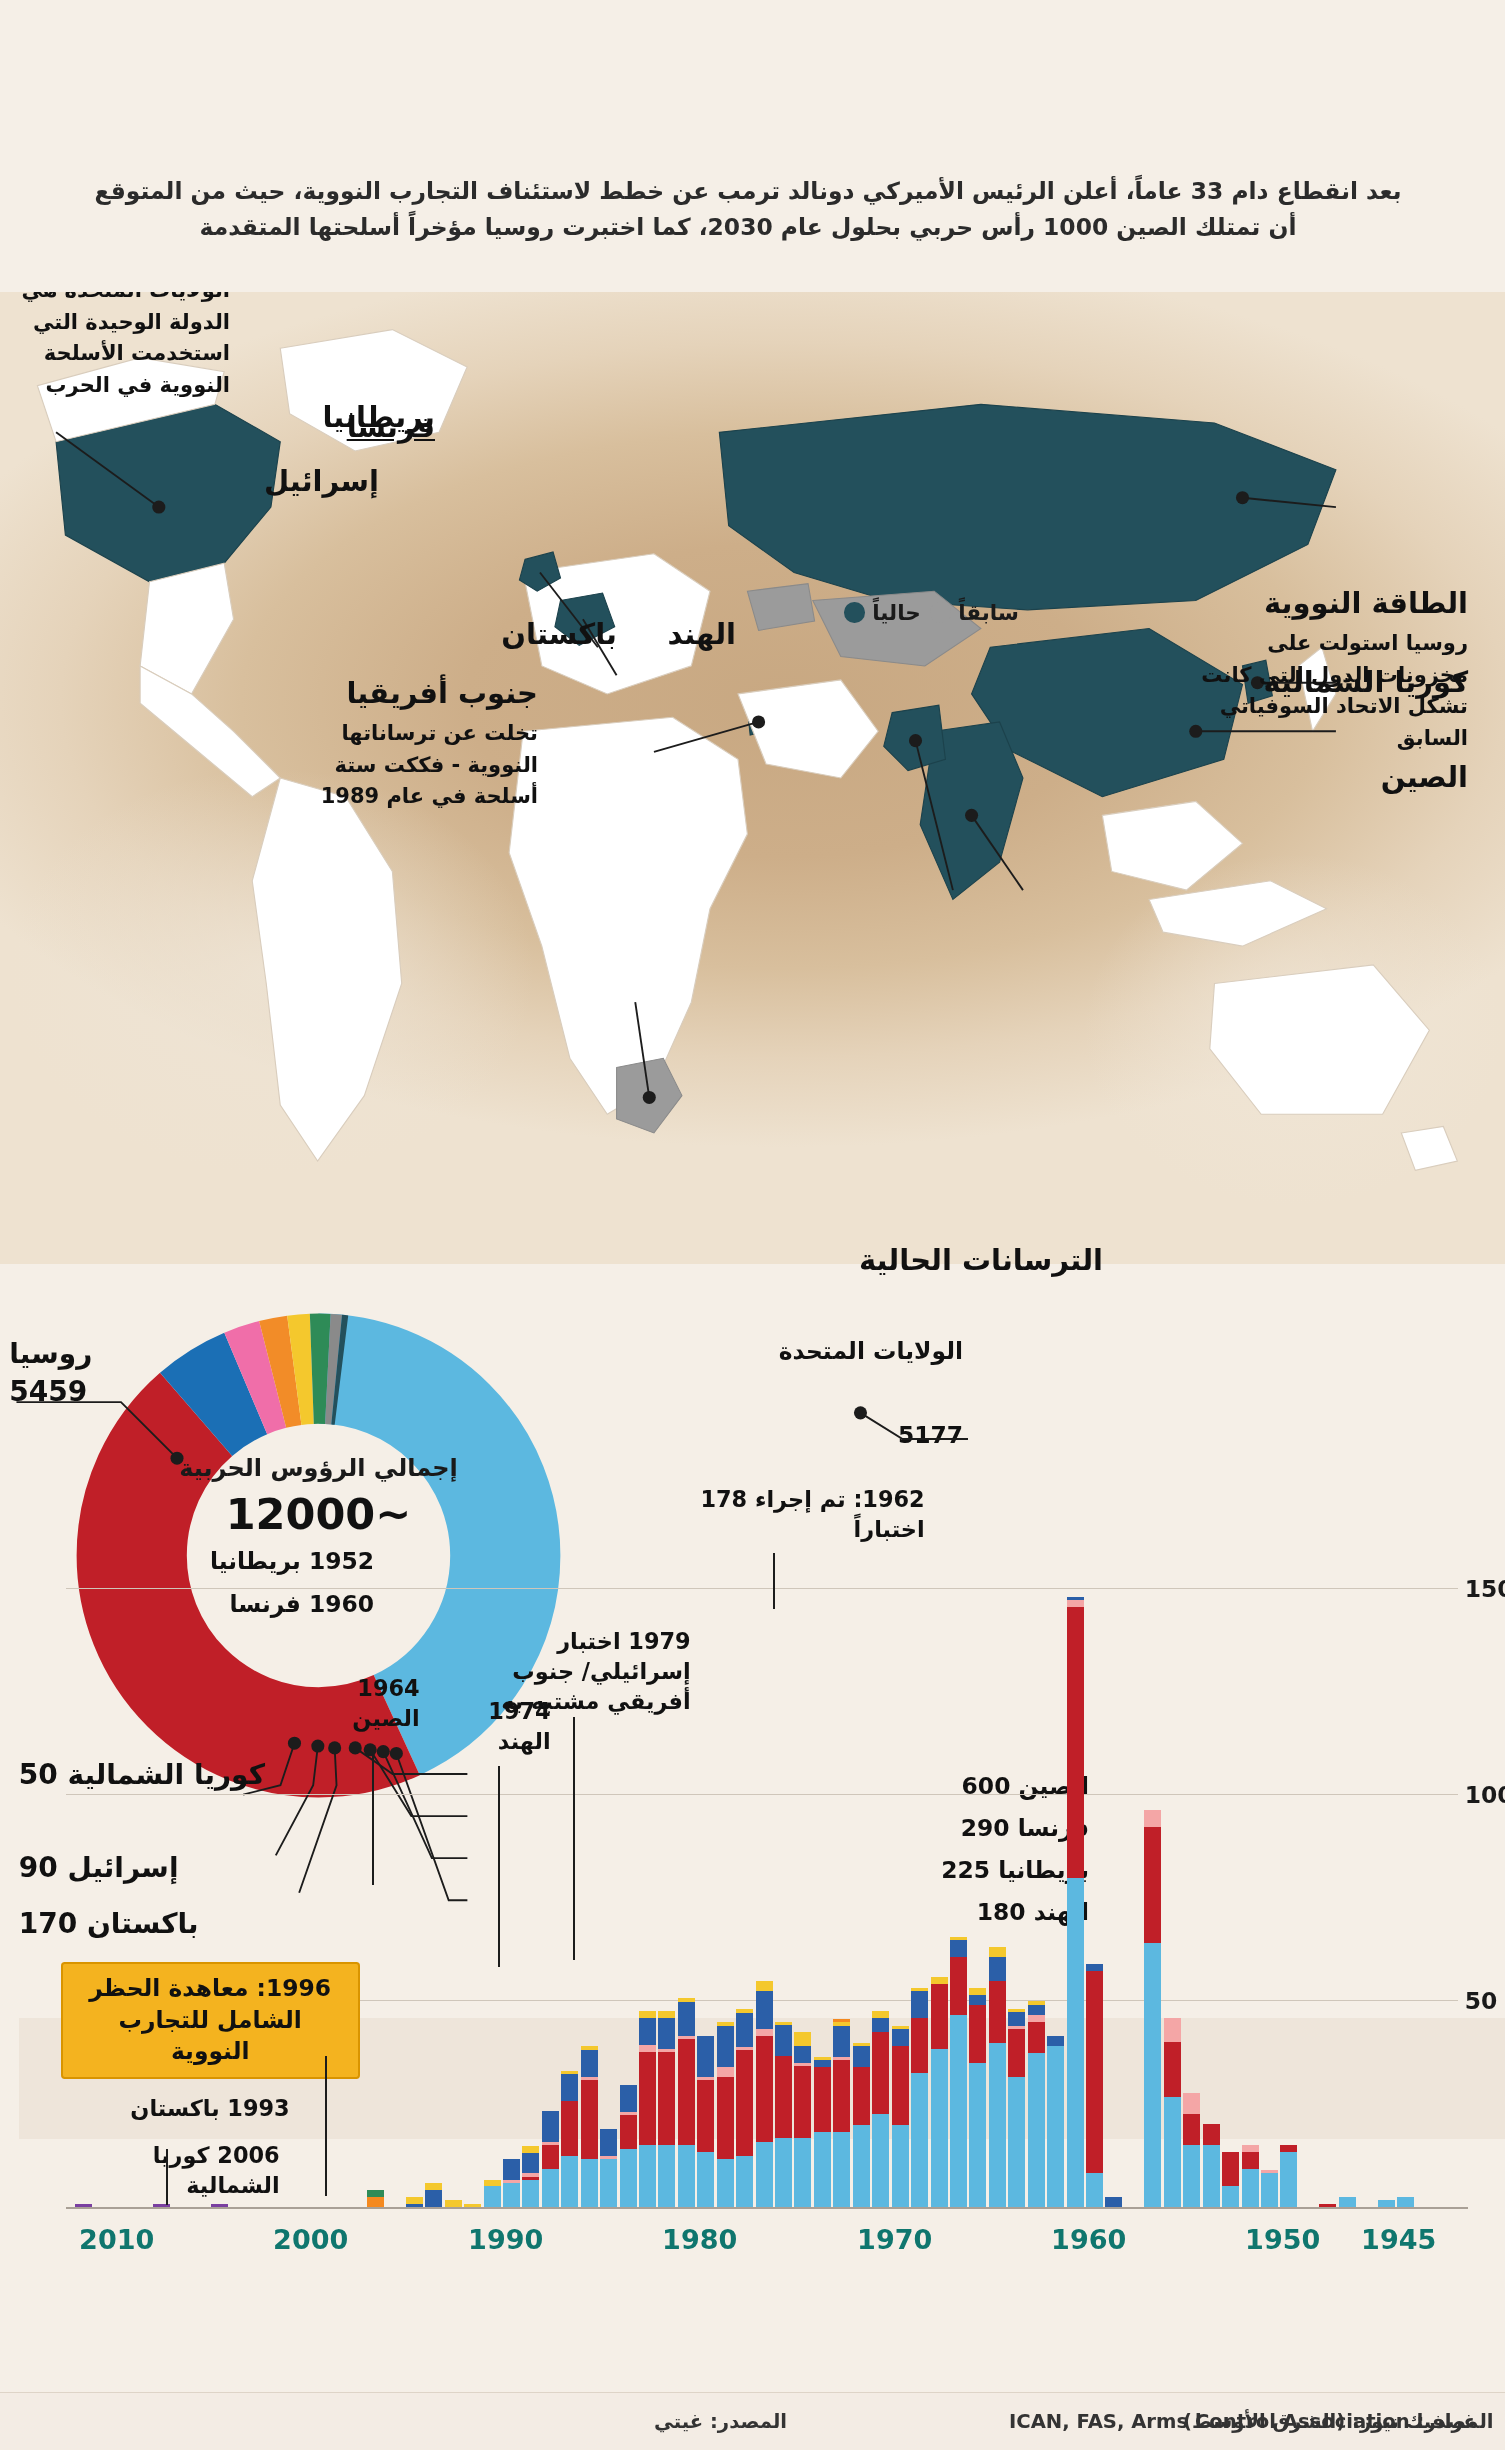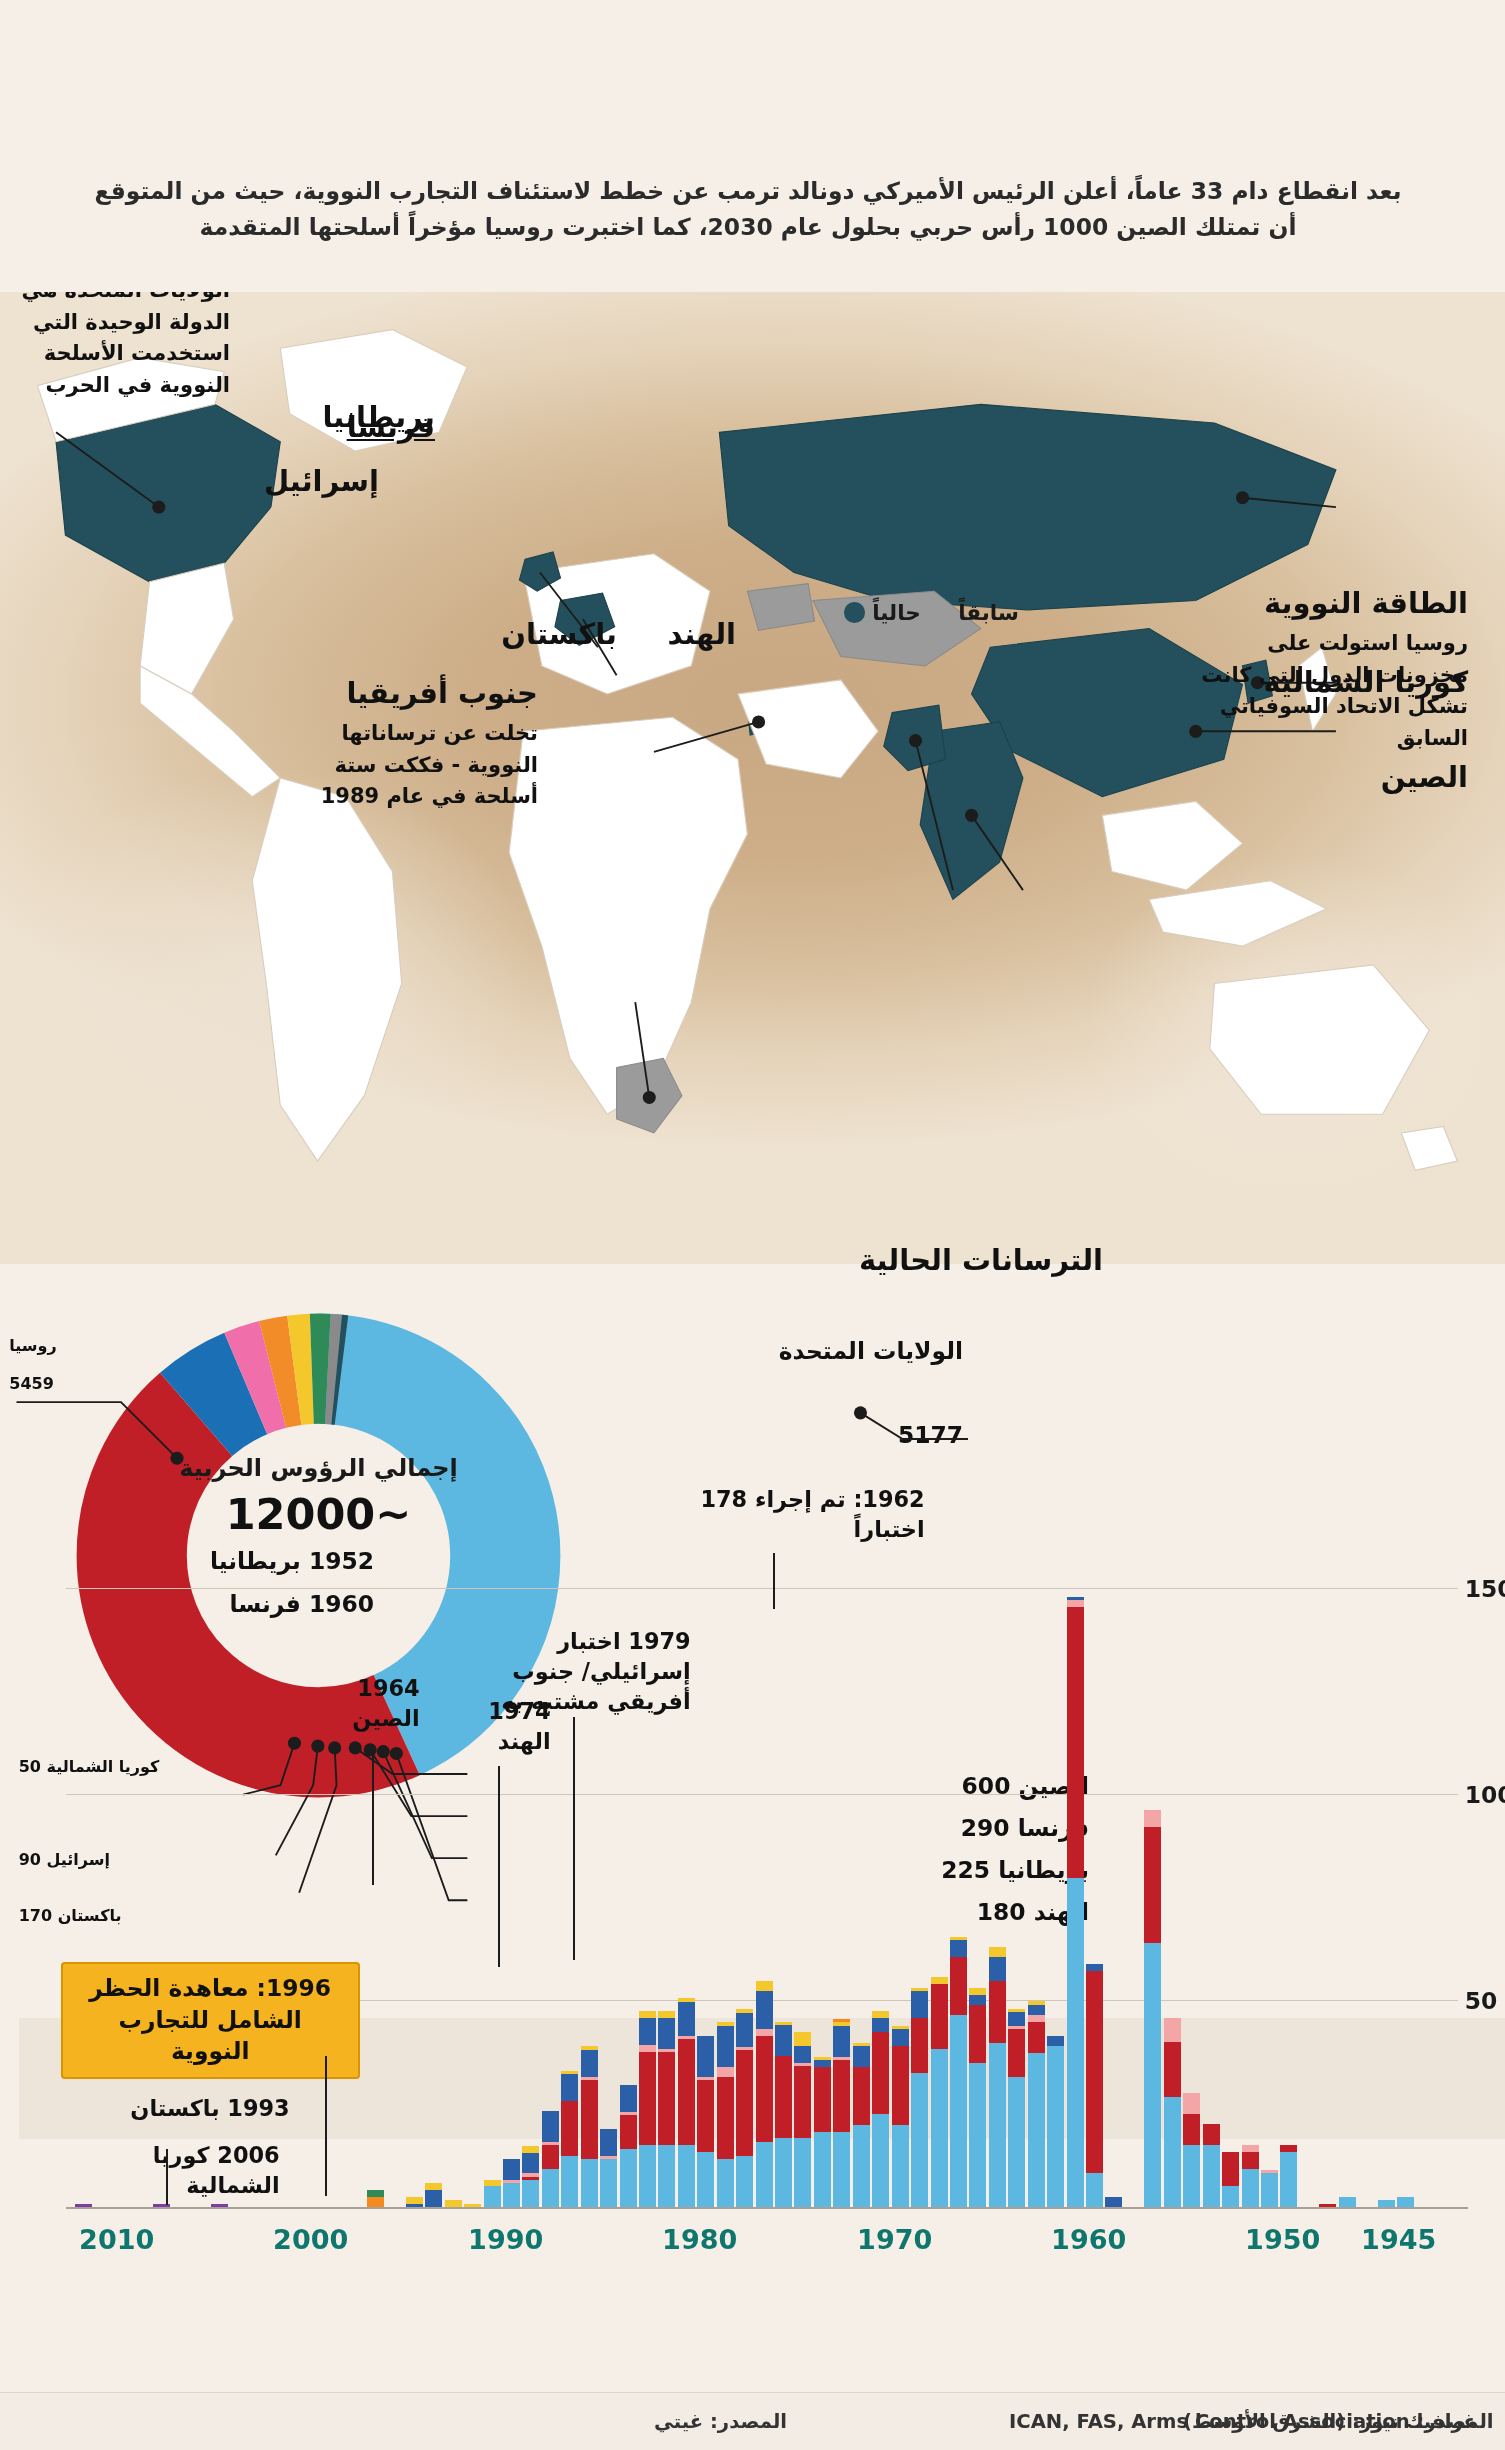--- a/index.html
+++ b/index.html
@@ -64,21 +64,21 @@
 
   
   .donut-wrap { position: absolute; top: 1294px; right: 925px; width: 523px; height: 523px; }
   .donut-center { position: absolute; top: 159px; left: 0; width: 100%; text-align:center; pointer-events:none; }
   .donut-center .lbl { font-size: 24px; font-weight: bold; color:#1a1a1a; line-height:1.25; }
   .donut-center .val { font-size: 43px; font-weight: bold; color:#111; margin-top: 5.6px; }
 
   .arsenal-title { position:absolute; top: 1243px; right: 402px; font-size: 29px; font-weight:bold; color:#111; }
 
   .cal { position:absolute; font-size: 23.4px; font-weight:bold; color:#111; text-align:right; line-height:1.3;}
-  .cal-l { position:absolute; font-size: 16px; font-weight:bold; color:#111; text-align:left; line-height:1.3;}
+  .cal-l { position:absolute; font-size: 28px; font-weight:bold; color:#111; text-align:left; line-height:1.3;}
 
   
   .chart { position: absolute; left: 18.7px; top: 1495px; width: 1476px; height: 822px; }
   .grid-line { position:absolute; left: 47px; width: 1392px; height: 0.9px; background: #cfc6ba; }
   .grid-lbl { position:absolute; left: 1446px; font-size: 23.4px; font-weight:bold; color:#1a1a1a; transform: translateY(-13px); }
   .axis-base { position:absolute; left: 47px; width: 1402px; height: 1.9px; background:#a9a096; }
   .bars { position:absolute; left: 47px; bottom: 110px; width: 1402px; height: 617px; }
   .bar { position:absolute; bottom: 0; width: 17px; }
   .seg { width:100%; }
   .xlabels { position:absolute; left:0; bottom: 56px; width: 1476px; height: 37px; }

